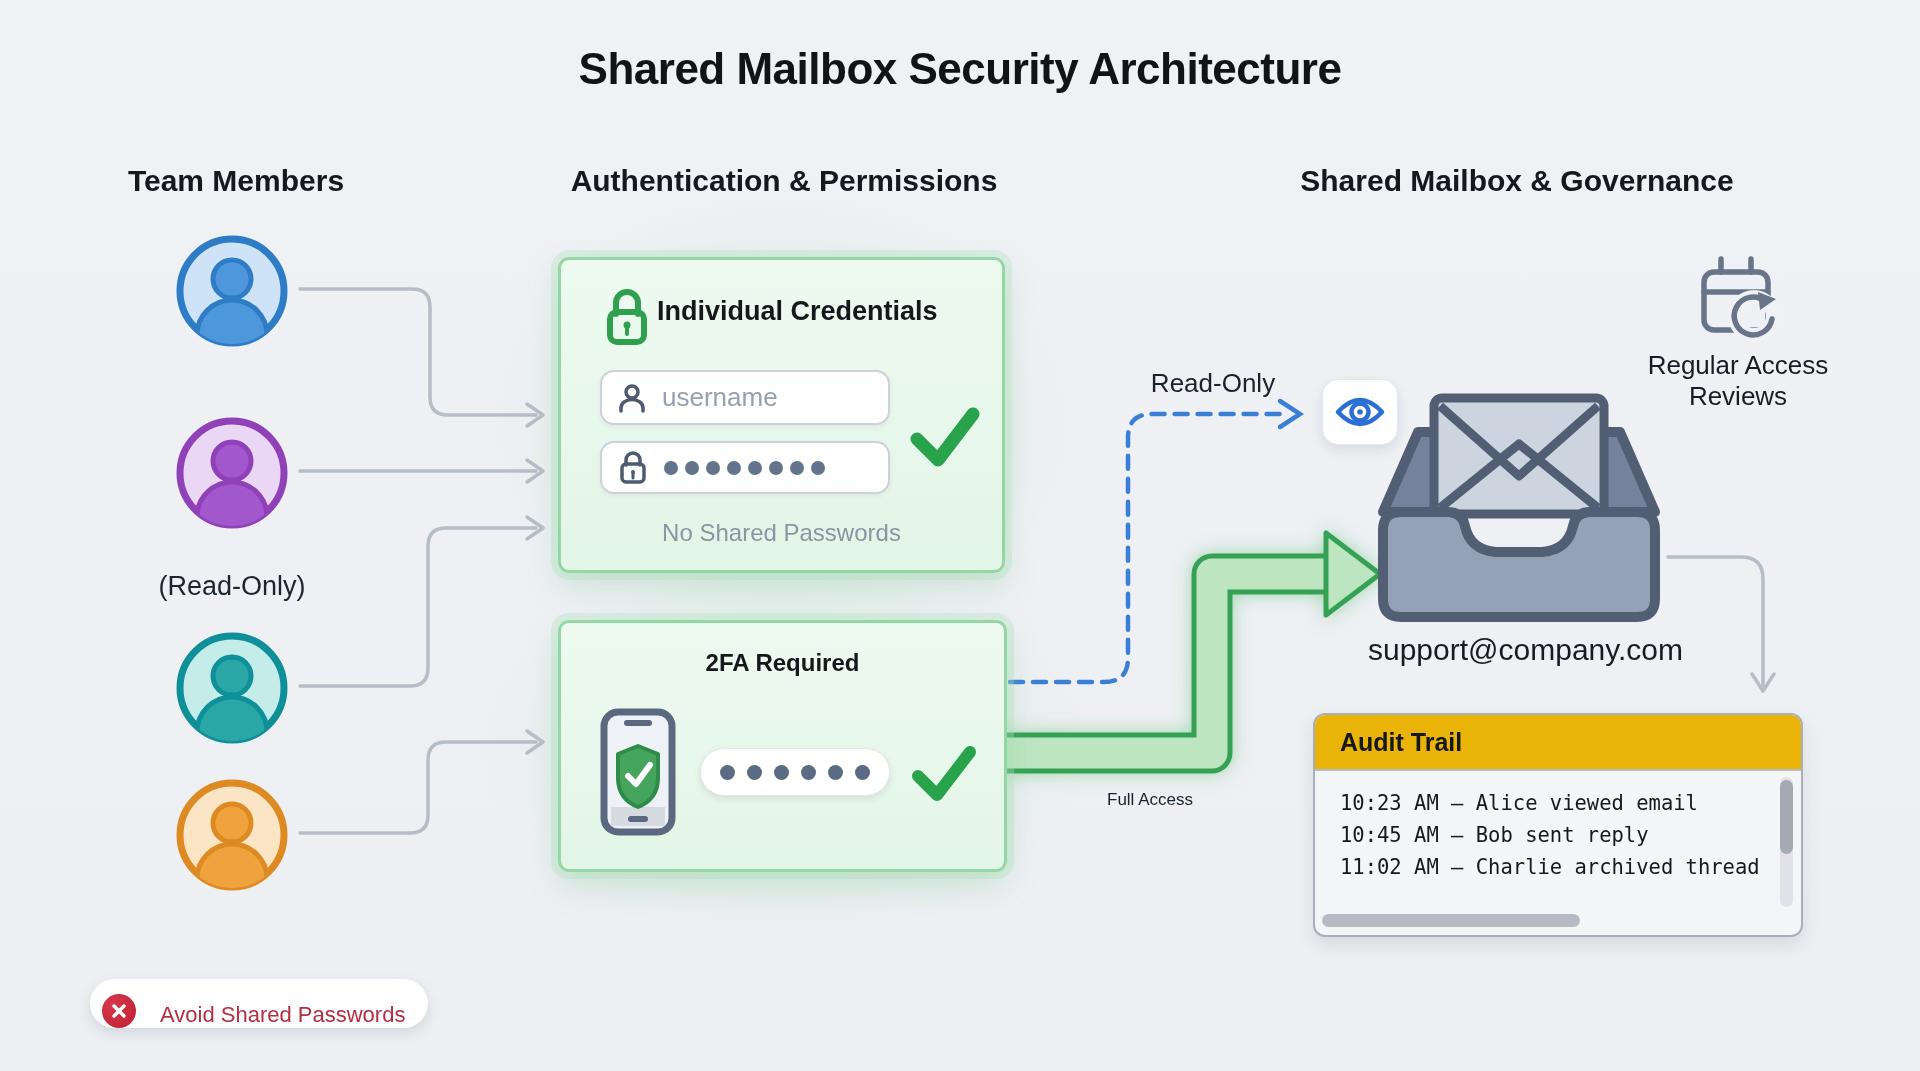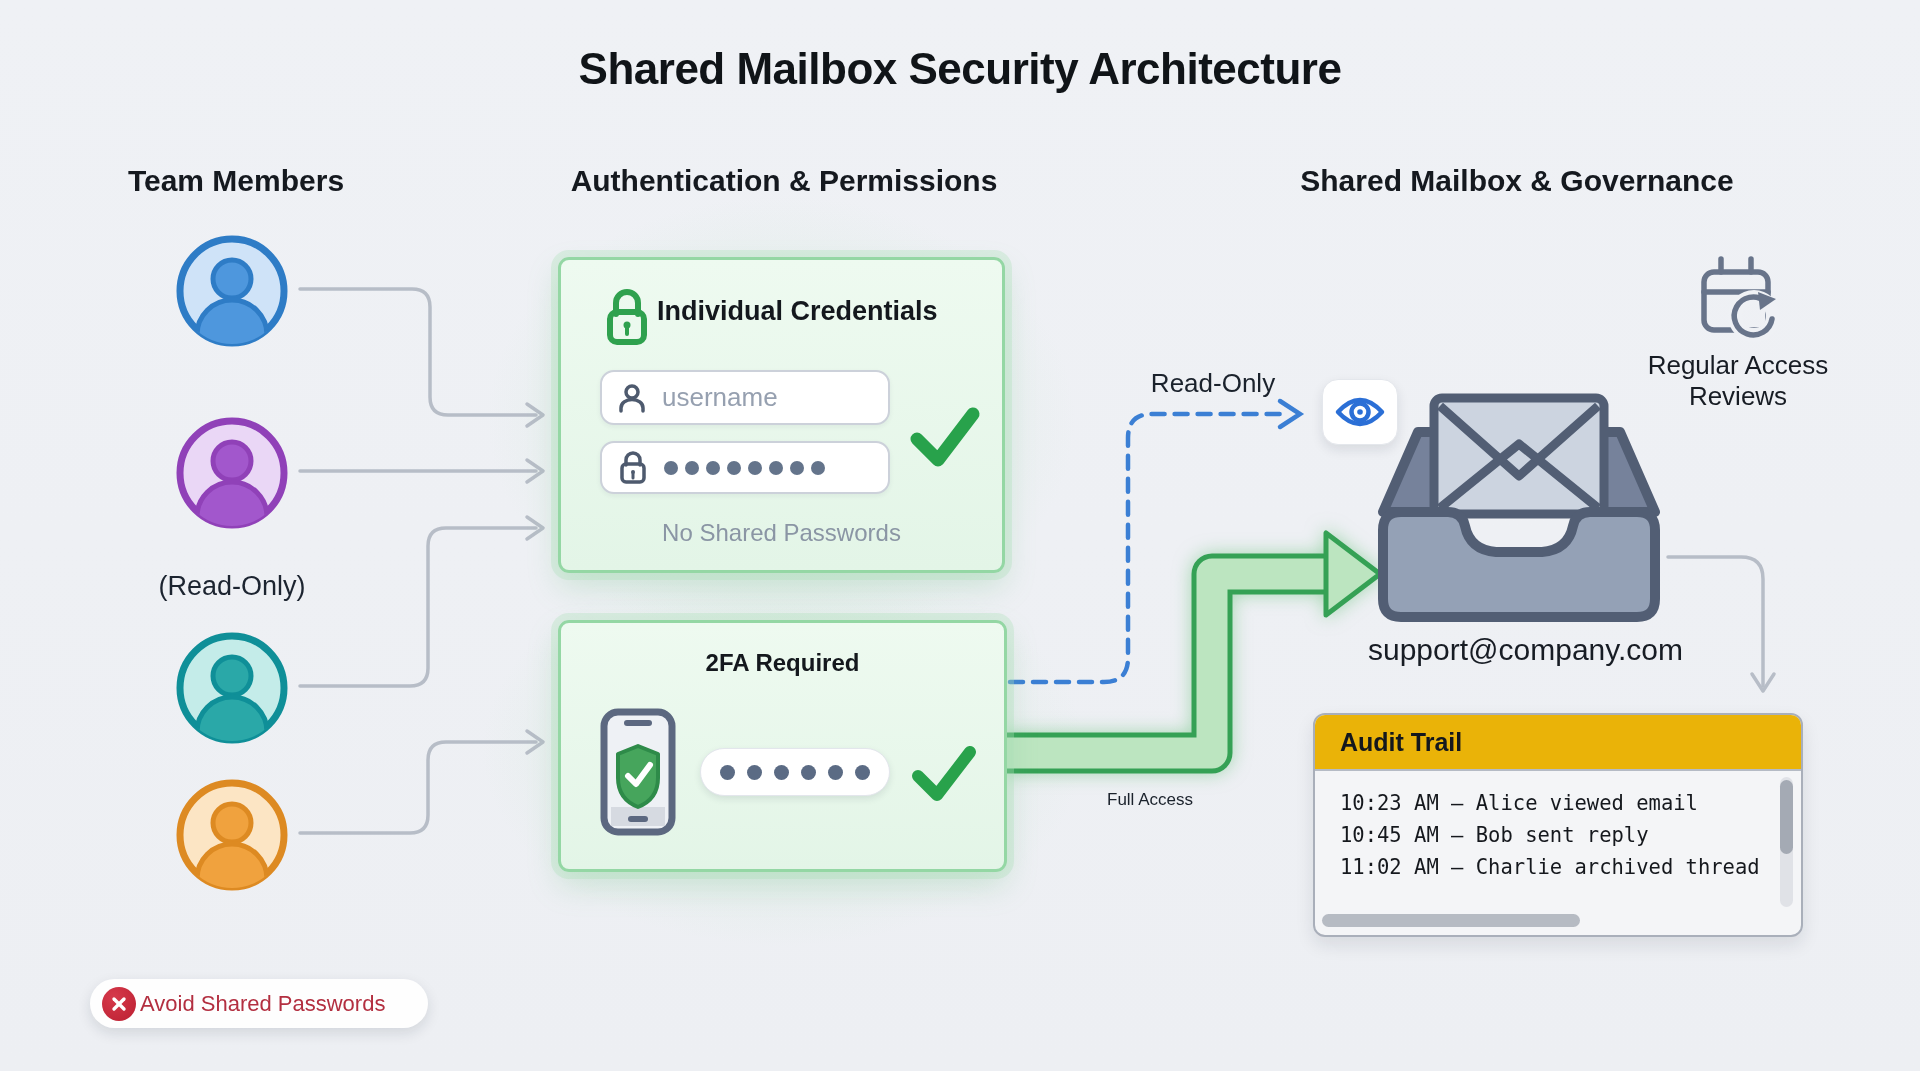--- a/index.html
+++ b/index.html
@@ -84,21 +84,21 @@
     font-size:25px; font-weight:700; color:#14181d; }
   .audit-body { padding:16px 40px 0 25px; font-family:"DejaVu Sans Mono","Liberation Mono",monospace;
     font-size:20.5px; line-height:32px; color:#15181d; white-space:nowrap; }
   .vscroll-track { right:8px; top:62px; width:13px; height:130px; border-radius:7px; background:#e0e2e7; }
   .vscroll-thumb { right:8px; top:65px; width:13px; height:74px; border-radius:7px; background:#a4aab4; }
   .hscroll-thumb { left:7px; top:199px; width:258px; height:13px; border-radius:7px; background:#b6bbc3; }
 
   
   .warn-pill { left:90px; top:979px; width:338px; height:49px; border-radius:25px;
     background:#fefefe; box-shadow:0 5px 14px rgba(20,30,50,0.12);
-    display:flex; align-items:center; padding-left:12px; gap:4px; }
+    display:flex; align-items:flex-end; padding-left:12px; gap:24px; }
   .warn-circle { width:34px; height:34px; border-radius:50%;
     background:radial-gradient(circle at 35% 30%, #d6394b, #bb1f31);
     display:flex; align-items:center; justify-content:center; flex:0 0 auto; }
   .warn-text { font-size:22px; font-weight:500; color:#b32f40; }
 </style>
 </head>
 <body>
 
 <div class="canvas">
 

